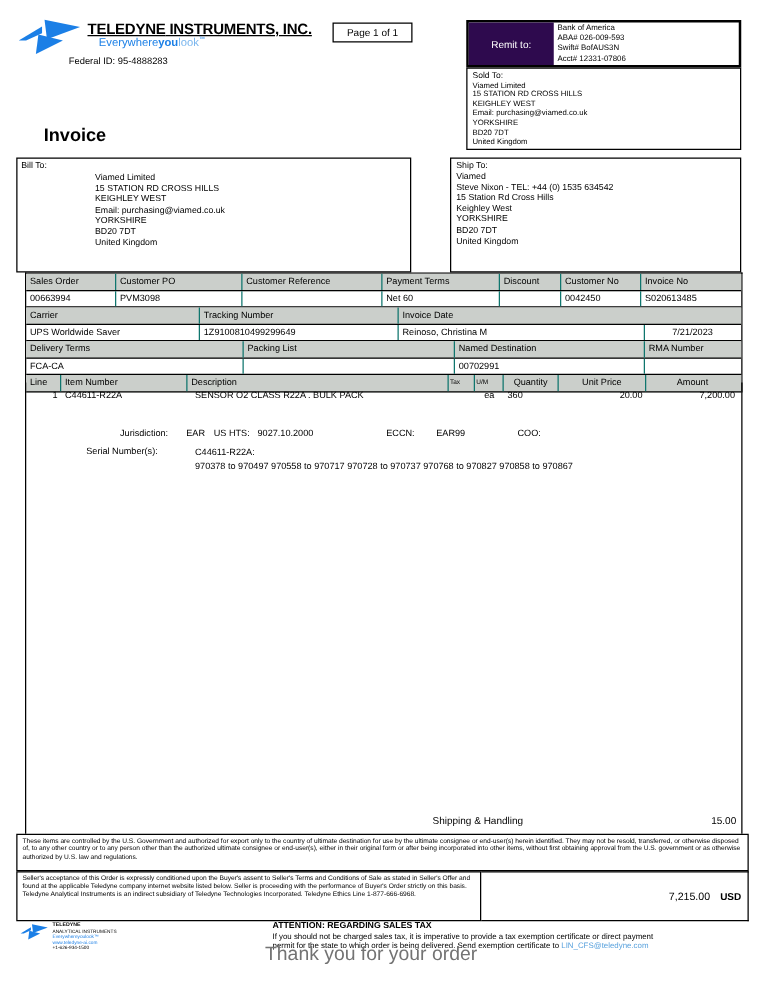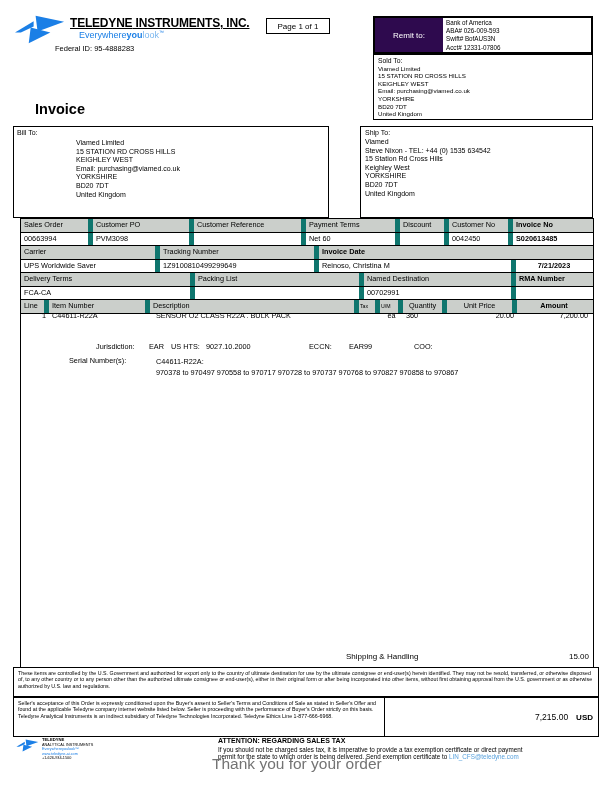--- a/index.html
+++ b/index.html
@@ -36,22 +36,22 @@
   .shipto .addr { position:absolute; left:4px; top:11px; line-height:8.6px; }
 
   
   .ordertable { position:absolute; left:20px; top:218px; width:574px; border:1px solid #000; border-bottom:none; font-size:7.3px; }
   .trow { display:grid; border-bottom:1px solid #000; }
   .row1 { grid-template-columns:72px 101px 112px 94px 49px 64px 76px; }
   .row2 { grid-template-columns:139px 159px 197px 76px; }
   .row3 { grid-template-columns:174px 169px 152px 76px; }
   .rowi { grid-template-columns:28px 101px 209px 21px 23px 44px 70px 74px; }
   .hrow { background:#cbcfcb; }
-  .cell { height:13px; line-height:12px; padding:0 3px; border-right:5px solid #0f766e; overflow:hidden; white-space:nowrap; }
-  .cell:last-child { border-right:none;font-weight:bold; }
+  .cell { height:13px; line-height:12px; padding:0 3px; border-right:1px solid #0f766e; overflow:hidden; white-space:nowrap; }
+  .cell:last-child { border-right:none; }
   .vrow .cell { height:12px; line-height:11px; }
   .tiny { font-size:5.2px; padding:0 1px; }
   .ctr { text-align:center; }
   .rt { text-align:right; }
 
   
   .itembody { position:absolute; left:20px; top:306px; width:574px; height:361px; border-left:1px solid #000; border-right:1px solid #000; font-size:7.3px; }
   .li-grid { position:absolute; left:0; top:5px; width:574px; display:grid; grid-template-columns:28px 101px 209px 21px 23px 44px 70px 74px; }
   .li-grid span { padding:0 3px; white-space:nowrap; }
   .abs { position:absolute; white-space:nowrap; }

